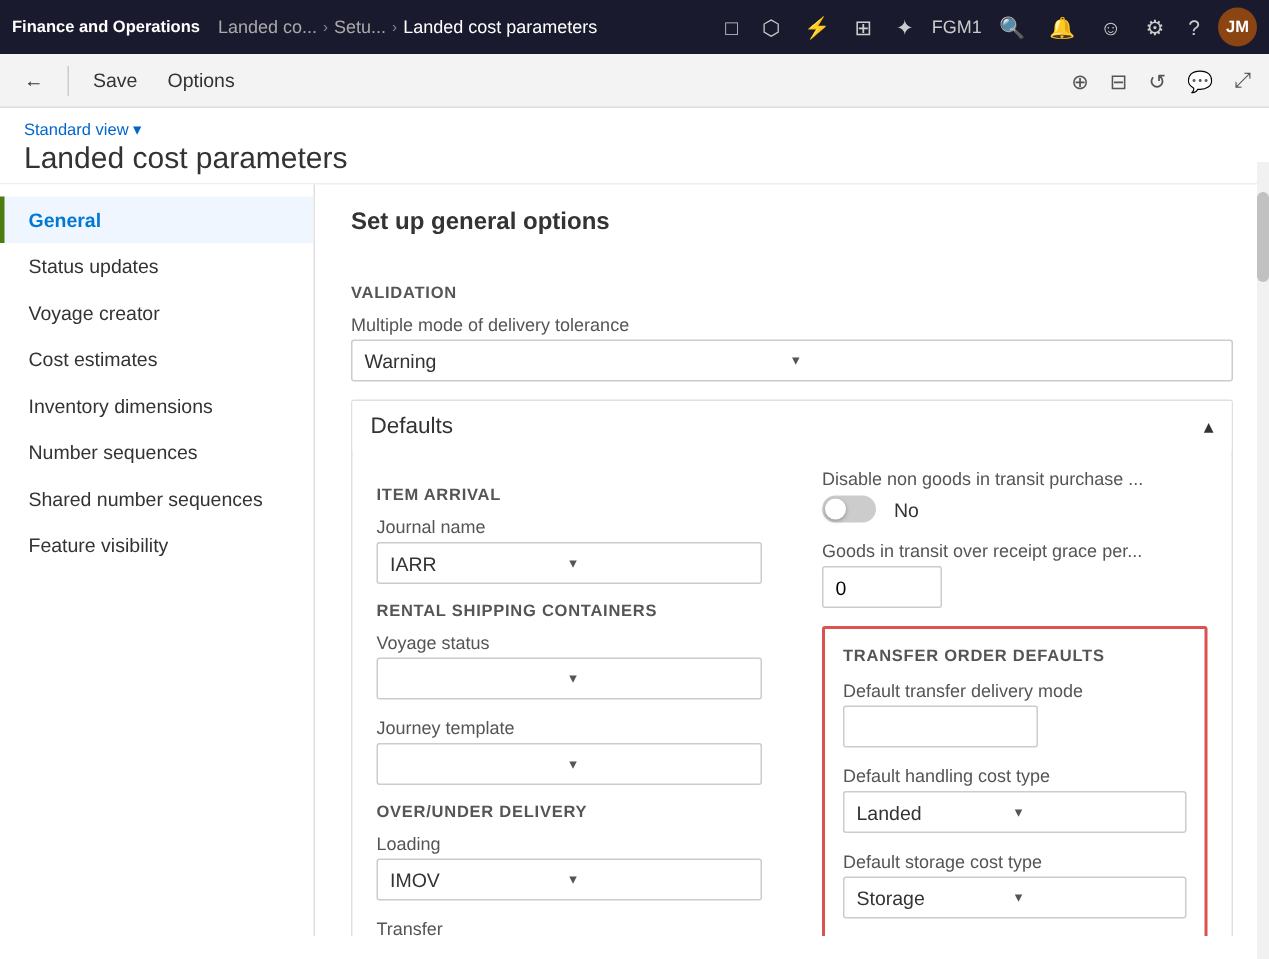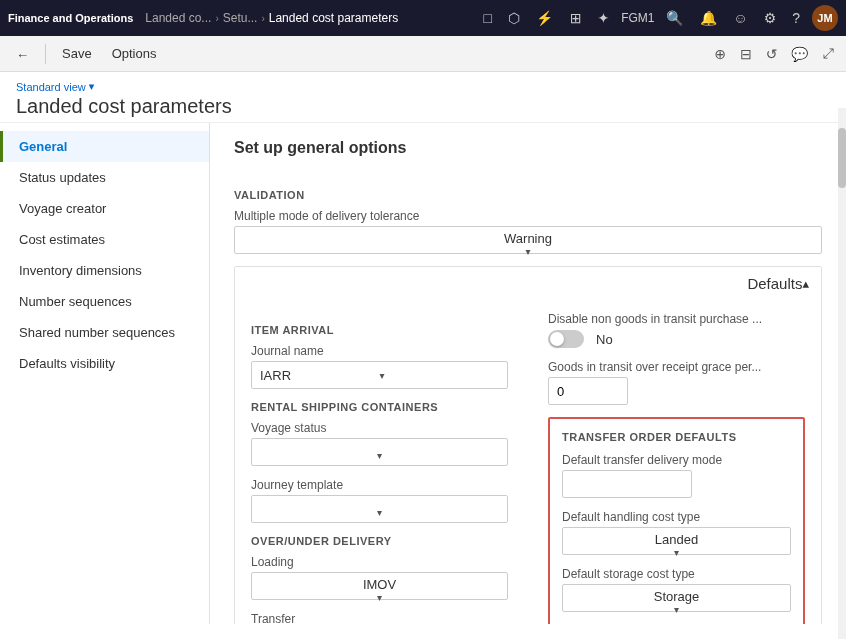--- a/index.html
+++ b/index.html
@@ -175,21 +175,21 @@
       align-items: center;
       border: 1px solid #ccc;
       border-radius: 2px;
       background: #fff;
       padding: 4px 8px;
       height: 28px;
       cursor: pointer;
       font-size: 13px;
       min-width: 120px;
     }
-    .field-select-wide { min-width: 160px; flex-direction: column; }
+    .field-select-wide { min-width: 160px; }
     .field-select span { flex: 1; }
     .field-select .chevron { color: #555; font-size: 10px; }
     .field-input {
       border: 1px solid #ccc;
       border-radius: 2px;
       height: 28px;
       padding: 4px 8px;
       font-size: 13px;
       width: 80px;
     }
@@ -204,21 +204,21 @@
 
     
     .defaults-section {
       border: 1px solid #e0e0e0;
       border-radius: 2px;
       margin-bottom: 16px;
     }
     .defaults-header {
       display: flex;
       align-items: center;
-      justify-content: flex-end;
+      justify-content: space-between;
       padding: 8px 12px;
       background: #fff;
       cursor: pointer;
     }
     .defaults-header-title {
       font-size: 15px;
       font-weight: 400;
     }
     .defaults-content {
       padding: 12px 16px;
@@ -372,21 +372,21 @@
     <div class="nav-item">
       <span>Inventory dimensions</span>
     </div>
     <div class="nav-item">
       <span>Number sequences</span>
     </div>
     <div class="nav-item">
       <span>Shared number sequences</span>
     </div>
     <div class="nav-item">
-      <span>Defaults visibility</span>
+      <span>Feature visibility</span>
     </div>
   </div>
 
   <div class="main-content">
     <h2 class="section-title">Set up general options</h2>
 
     <div class="field-group">
       <div class="section-label">VALIDATION</div>
       <div class="field-label">Multiple mode of delivery tolerance</div>
       <div class="field-select field-select-wide">

